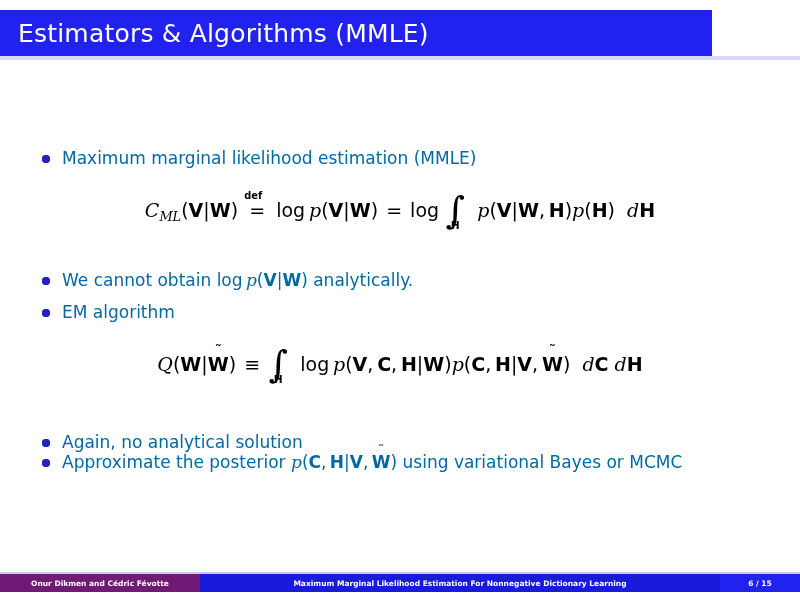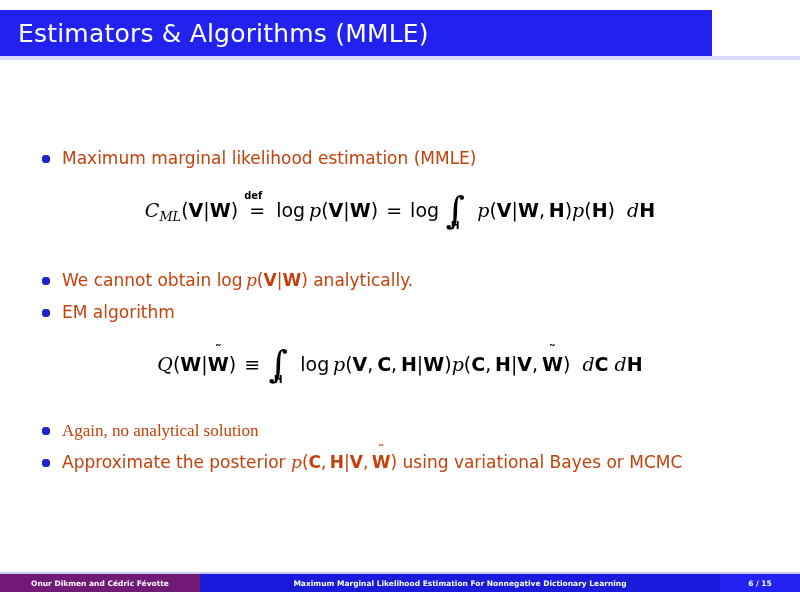--- a/index.html
+++ b/index.html
@@ -61,21 +61,21 @@
     border-radius: 50%;
     background: #2222cc;
     flex: 0 0 auto;
     margin-top: 7px;
     margin-right: 12px;
     box-shadow: 0 0 0 0.5px #1a1aa0 inset;
   }
   .bullet-text {
     font-size: 17px;
     line-height: 1.25;
-    color: #c2410c;
+    color: #0369a1;
     white-space: nowrap;
   }
 
   
   .eq {
     position: absolute;
     width: 800px;
     text-align: center;
     font-size: 19px;
     color: #000;
@@ -208,21 +208,21 @@
   </div>
 
   <div class="eq" style="top: 232px;">
     <span class="mi">Q</span><span class="mup">(</span><span class="mb">W</span><span class="mup">|</span><span class="tld"><span class="bar">˜</span><span class="mb">W</span></span><span class="mup">)</span>
     <span class="op">≡</span>
     <span class="intg"><span class="glyph">∫</span><span class="lim">H</span></span>
     <span class="mup">&nbsp;log</span><span class="mi"> p</span><span class="mup">(</span><span class="mb">V</span><span class="mup">, </span><span class="mb">C</span><span class="mup">, </span><span class="mb">H</span><span class="mup">|</span><span class="mb">W</span><span class="mup">)</span><span class="mi">p</span><span class="mup">(</span><span class="mb">C</span><span class="mup">, </span><span class="mb">H</span><span class="mup">|</span><span class="mb">V</span><span class="mup">, </span><span class="tld"><span class="bar">˜</span><span class="mb">W</span></span><span class="mup">)</span>
     <span class="mi">&nbsp;d</span><span class="mb">C</span><span class="mi">&nbsp;d</span><span class="mb">H</span>
   </div>
 
-  <div class="bullet-row" style="top: 300px; font-family: Liberation Serif, serif;">
+  <div class="bullet-row" style="top: 312px;">
     <span class="bullet-dot"></span>
     <span class="bullet-text">Again, no analytical solution</span>
   </div>
 
   <div class="bullet-row" style="top: 332px;">
     <span class="bullet-dot"></span>
     <span class="bullet-text">Approximate the posterior <span class="mi">p</span>(<span class="mb">C</span>, <span class="mb">H</span>|<span class="mb">V</span>, <span class="tld"><span class="bar">˜</span><span class="mb">W</span></span>) using variational Bayes or MCMC</span>
   </div>
 
 </div>

